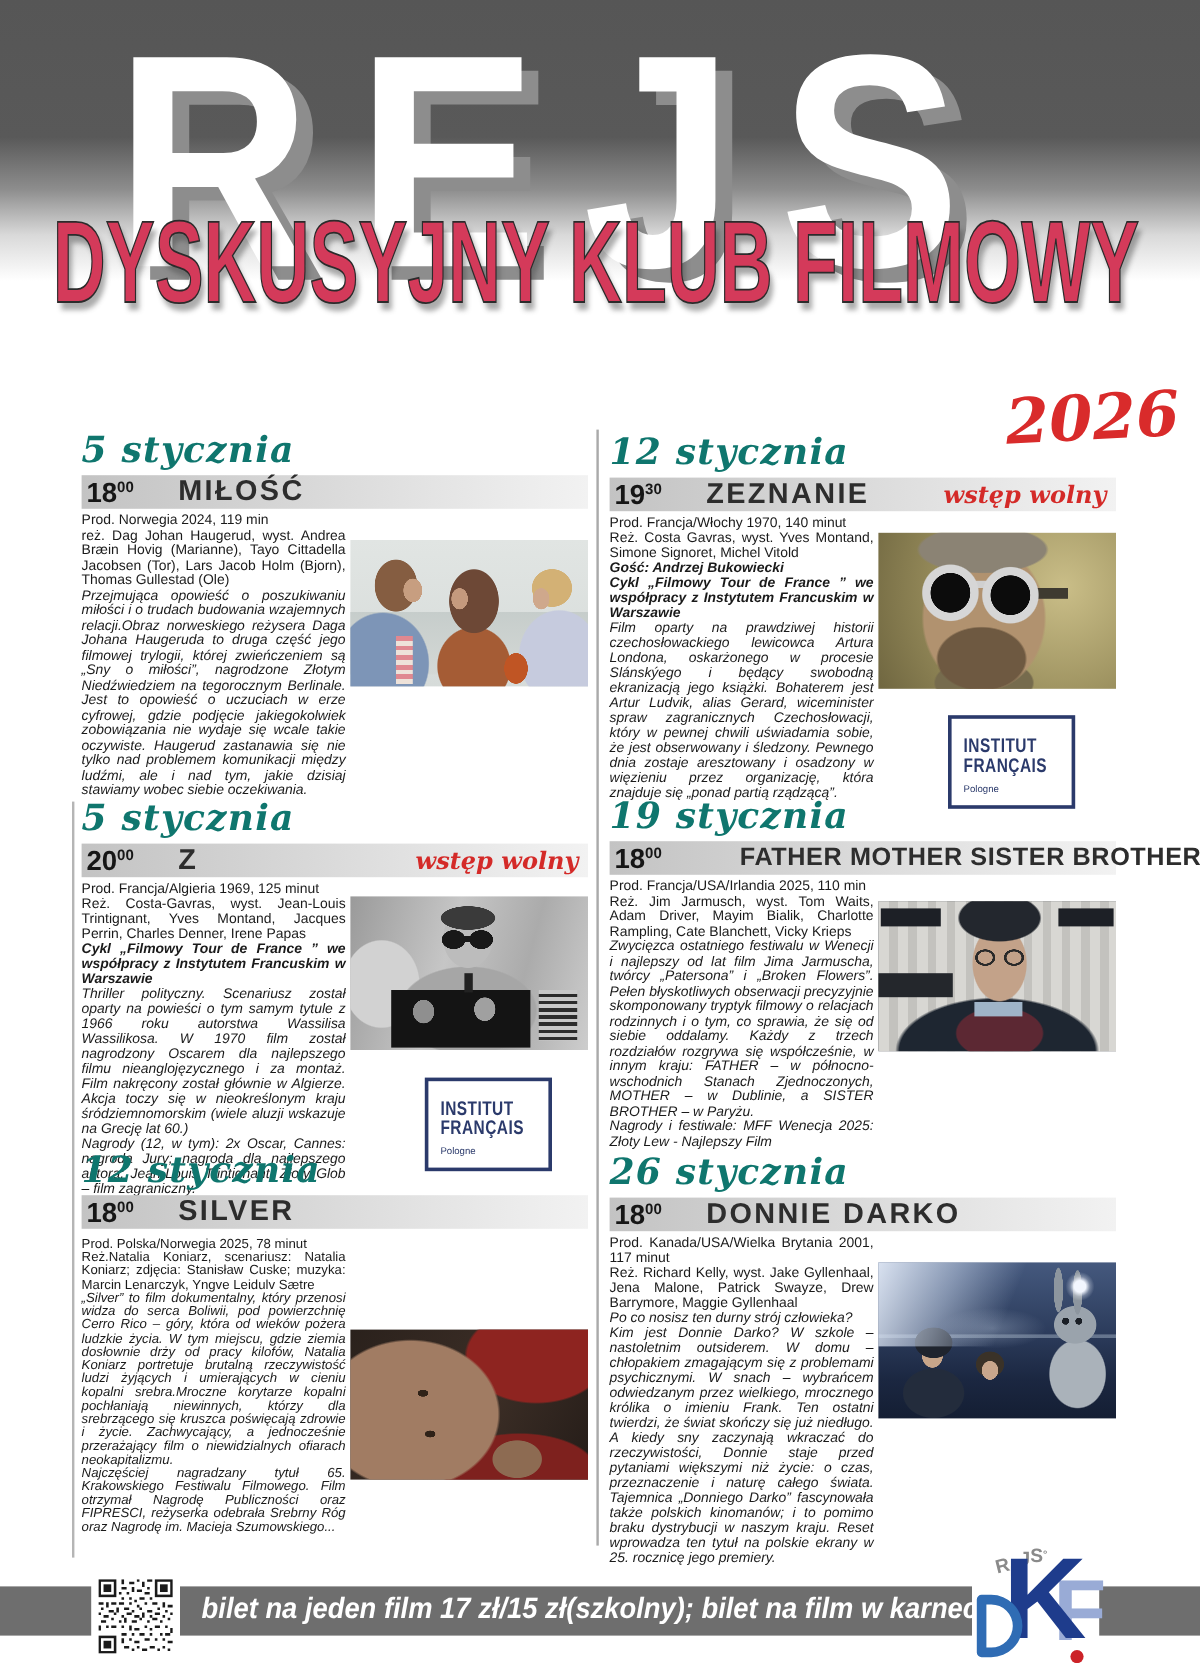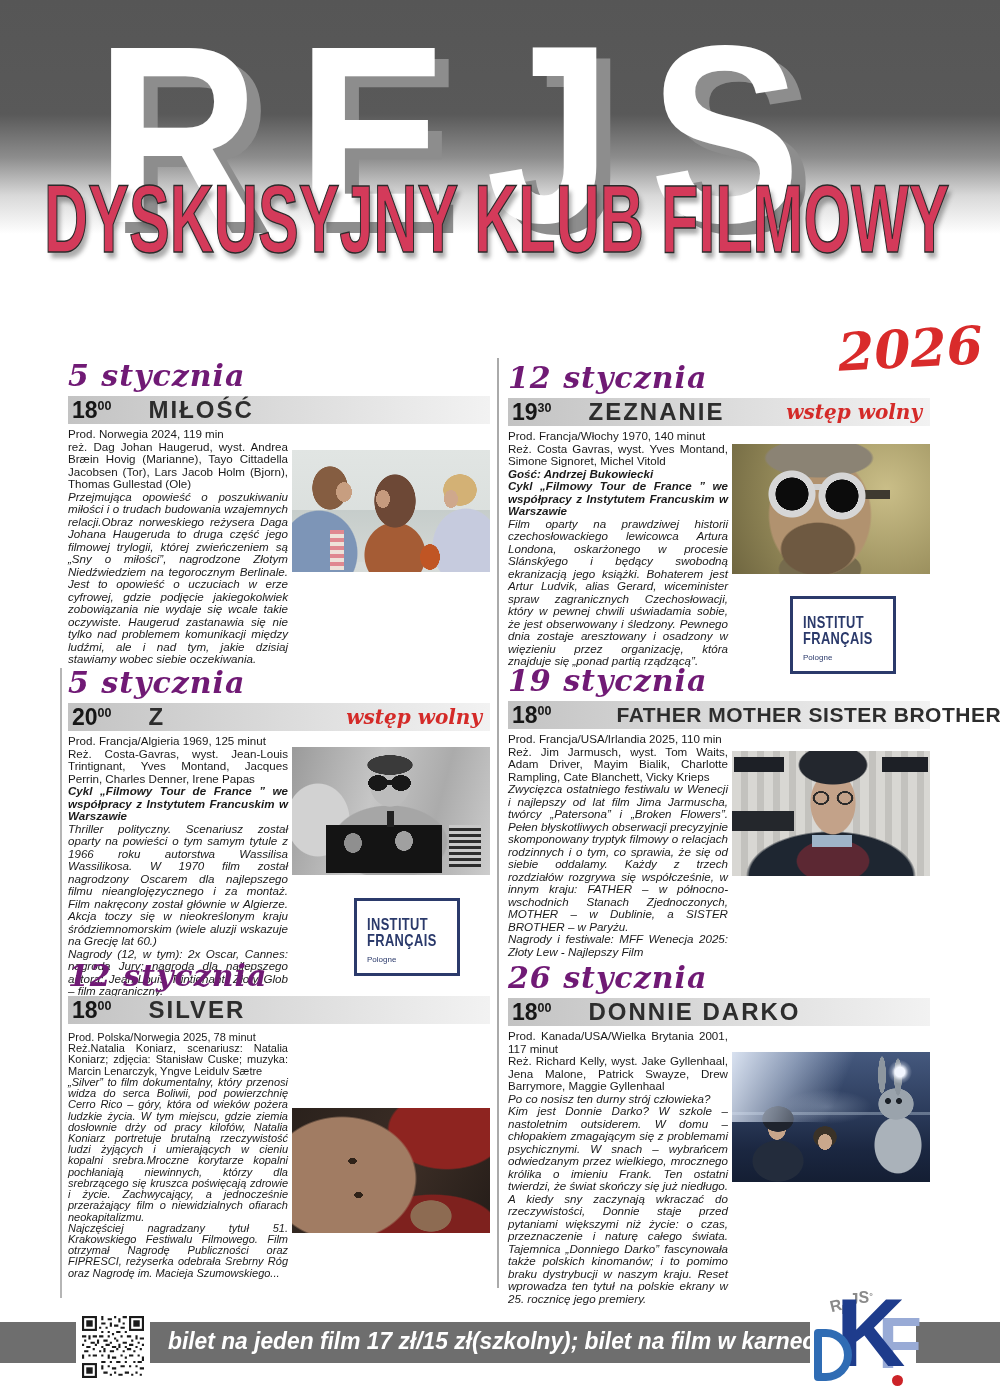--- a/index.html
+++ b/index.html
@@ -19,21 +19,21 @@
     font-size:52px;font-weight:bold;font-style:italic;color:#d92b2b;transform:rotate(-3deg);}
 
   
   .rule{position:absolute;background:#aaa;}
   .rule-center{left:497px;top:358px;width:2px;height:930px;}
   .rule-left{left:60px;top:668px;width:2px;height:630px;background:#b5b5b5;}
 
   
   .entry{position:absolute;width:422px;}
   .date{font-family:"DejaVu Serif",serif;font-style:italic;font-weight:bold;font-size:30px;
-    color:#701a75;height:38px;letter-spacing:1px;}
+    color:#0f766e;height:38px;letter-spacing:1px;}
   .bar{height:28px;background:linear-gradient(90deg,#c3c3c3,#e9e9e9 80%,#f2f2f2);
     display:flex;align-items:center;padding:0 8px 0 4px;gap:17px;}
   .time{font-size:23px;font-weight:bold;color:#161616;white-space:nowrap;}
   .tsup{font-size:12.5px;font-weight:bold;position:relative;top:-8px;}
   .title{margin-left:20px;font-size:24px;font-weight:bold;letter-spacing:2px;color:#2d2d2d;white-space:nowrap;text-align:right;}
   .title.small{font-size:21px;letter-spacing:0.5px;padding-left:28px;}
   .free{margin-left:auto;font-family:"DejaVu Serif",serif;font-style:italic;font-weight:bold;
     font-size:20px;color:#d42a28;white-space:nowrap;}
   .content{display:flex;gap:4px;margin-top:4px;}
   .text{width:220px;font-size:11.6px;line-height:1.08;text-align:justify;color:#1a1a1a;}
@@ -231,21 +231,21 @@
     <div class="date">12 stycznia</div>
     <div class="bar">
       <span class="time"><span>18</span><span class="tsup">00</span></span>
       <span class="title">SILVER</span>
     </div>
     <div class="content">
       <div class="text">
         <p>Prod. Polska/Norwegia 2025, 78 minut</p>
         <p>Reż.Natalia Koniarz, scenariusz: Natalia Koniarz; zdjęcia: Stanisław Cuske; muzyka: Marcin Lenarczyk, Yngve Leidulv Sætre</p>
         <p class="it">„Silver” to film dokumentalny, który przenosi widza do serca Boliwii, pod powierzchnię Cerro Rico – góry, która od wieków pożera ludzkie życia. W tym miejscu, gdzie ziemia dosłownie drży od pracy kilofów, Natalia Koniarz portretuje brutalną rzeczywistość ludzi żyjących i umierających w cieniu kopalni srebra.Mroczne korytarze kopalni pochłaniają niewinnych, którzy dla srebrzącego się kruszca poświęcają zdrowie i życie. Zachwycający, a jednocześnie przerażający film o niewidzialnych ofiarach neokapitalizmu.</p>
-        <p class="it">Najczęściej nagradzany tytuł 51. Krakowskiego Festiwalu Filmowego.  Film otrzymał Nagrodę Publiczności oraz FIPRESCI, reżyserka odebrała Srebrny Róg oraz Nagrodę im. Macieja Szumowskiego...</p>
+        <p class="it">Najczęściej nagradzany tytuł 65. Krakowskiego Festiwalu Filmowego.  Film otrzymał Nagrodę Publiczności oraz FIPRESCI, reżyserka odebrała Srebrny Róg oraz Nagrodę im. Macieja Szumowskiego...</p>
       </div>
       <div class="media">
         <div class="ph ph-silver"></div>
       </div>
     </div>
   </section>
 
   <section class="entry" style="left:508px;top:360px;">
     <div class="date">12 stycznia</div>
     <div class="bar">

